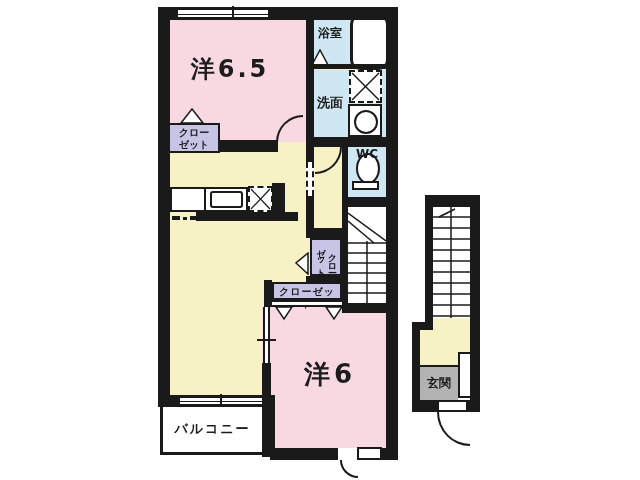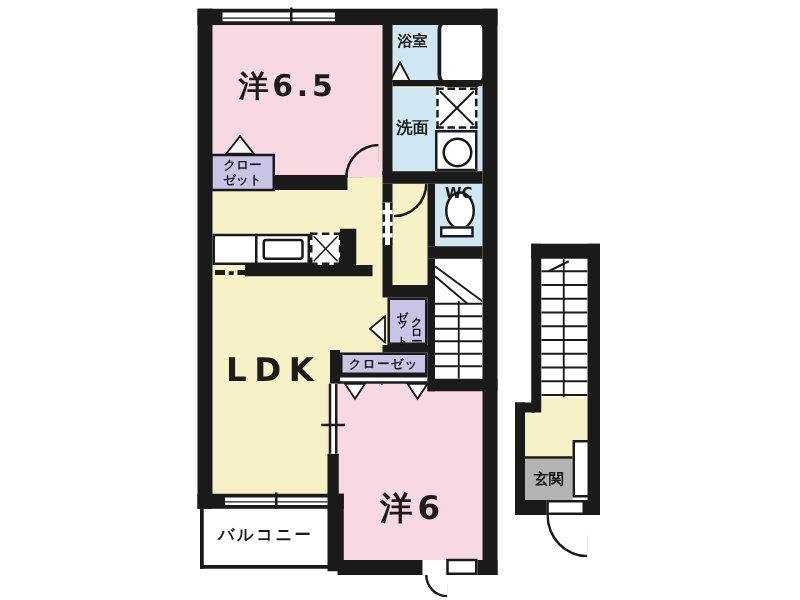--- a/index.html
+++ b/index.html
@@ -147,23 +147,22 @@
     </div>
   <div class="wall" style="left:220px;top:394px;width:2px;height:13px;"></div>
 
   <div class="arc" style="left:276px;top:115px;width:27px;height:27px;border-top:2px solid #1a1a1a;border-left:2px solid #1a1a1a;border-top-left-radius:100% 100%;"></div>
   <div class="arc" style="left:315px;top:147px;width:27px;height:27px;border-bottom:2px solid #1a1a1a;border-right:2px solid #1a1a1a;border-bottom-right-radius:100% 100%;"></div>
   <div class="abs" style="left:357px;top:447px;width:25px;height:13px;background:#fff;border:2px solid #1a1a1a;box-sizing:border-box;"></div>
   <div class="arc" style="left:340px;top:460px;width:18px;height:18px;border-bottom:2px solid #1a1a1a;border-left:2px solid #1a1a1a;border-bottom-left-radius:100% 100%;"></div>
 
   <div class="lbl" style="left:170px;top:56px;width:120px;font-size:24px;letter-spacing:3px;">洋6.5</div>
   <div class="lbl" style="left:163px;top:283px;width:112px;font-size:26px;letter-spacing:6px;">
-    <div>LDK</div>
-  </div>
-  <div class="lbl" style="left:280px;top:360px;width:100px;font-size:26px;letter-spacing:4px;margin-top:33px;">洋6</div>
+  </div>
+  <div class="lbl" style="left:280px;top:360px;width:100px;font-size:26px;letter-spacing:4px;">洋6</div>
   <div class="lbl" style="left:163px;top:422px;width:99px;font-size:13px;letter-spacing:2px;">バルコニー</div>
   <div class="lbl" style="left:312px;top:27px;width:36px;font-size:12px;">浴室</div>
   <div class="lbl" style="left:312px;top:96px;width:36px;font-size:13px;">洗面</div>
   <div class="lbl" style="left:348px;top:148px;width:38px;font-size:12px;">WC</div>
 
   <div class="floor white" style="left:433px;top:207px;width:37px;height:111px;"></div>
   <div class="floor yellow" style="left:433px;top:318px;width:37px;height:14px;"></div>
   <div class="floor yellow" style="left:420px;top:330px;width:50px;height:37px;"></div>
   <div class="floor gray" style="left:420px;top:367px;width:38px;height:35px;"></div>
 

